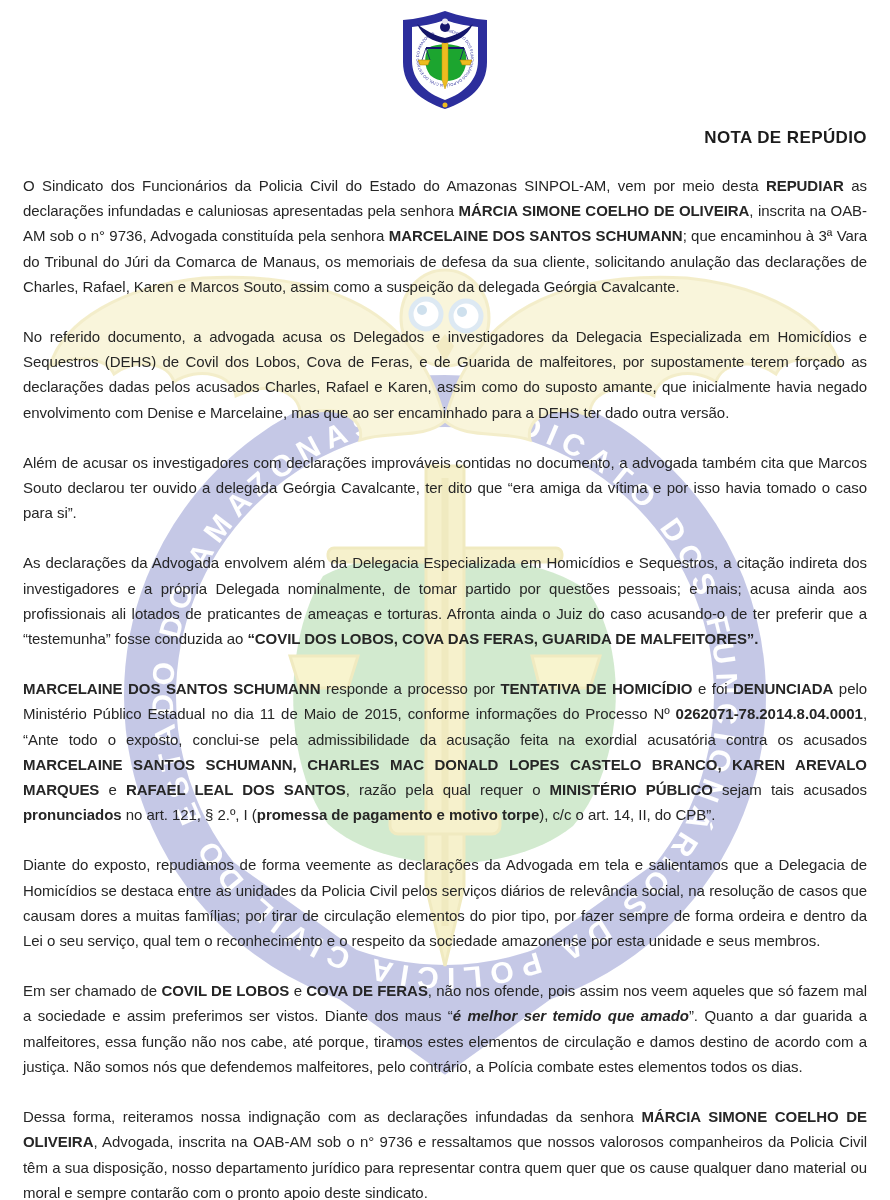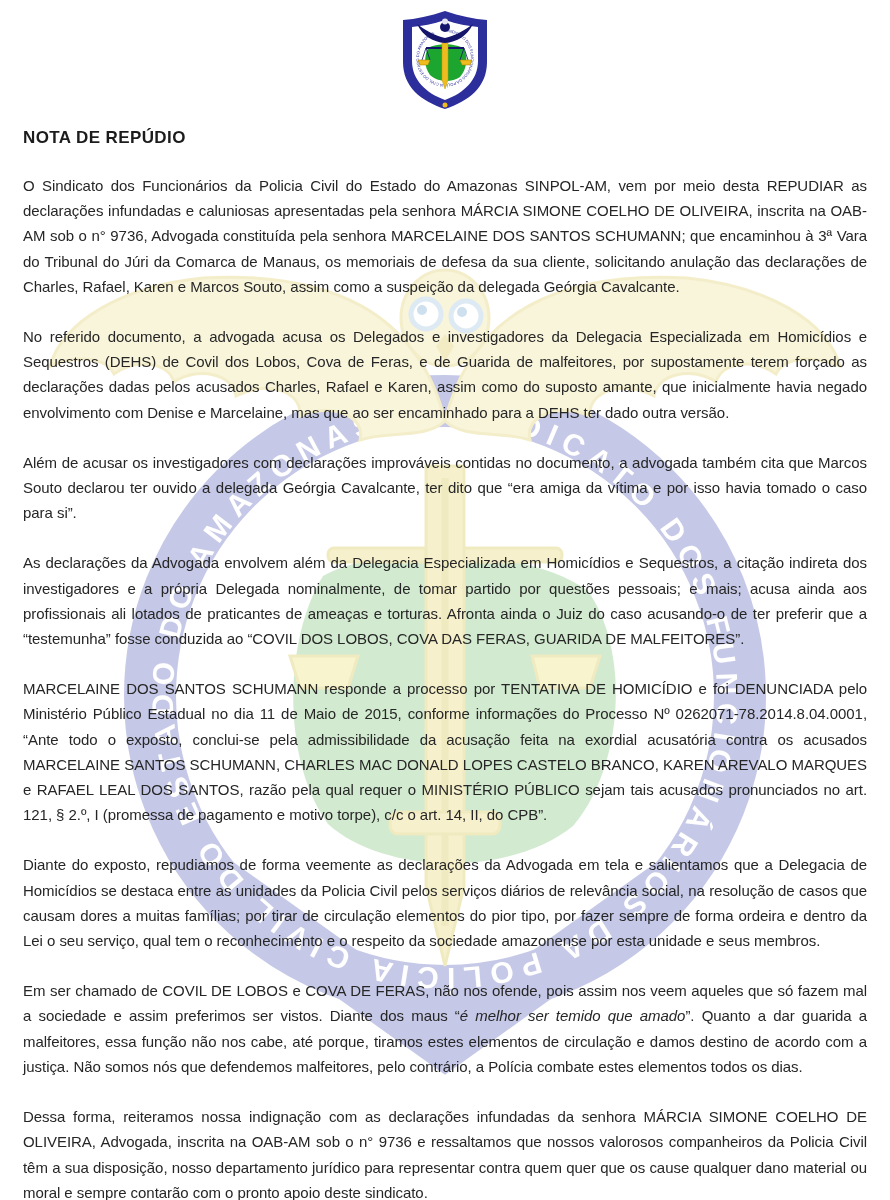--- a/index.html
+++ b/index.html
@@ -6,23 +6,23 @@
   html,body { background:#ffffff; }
   .page {
     position:relative; width:890px; height:1200px; margin:0 auto;
     background:#ffffff; overflow:hidden;
     font-family:"Liberation Sans","DejaVu Sans",sans-serif; color:#262626;
   }
   .watermark { position:absolute; left:24px; top:226px; width:842px; height:850px; z-index:0; }
   .content { position:relative; z-index:1; padding:10px 23px 0 23px; }
   .logo-wrap { text-align:center; }
   .logo { width:88px; height:100px; display:inline-block; }
-  .doc-title { text-align:left; font-size:17px; font-weight:700; letter-spacing:.4px; margin-top:14px; color:#1c1c1c; font-family:"Liberation Sans",sans-serif; }
+  .doc-title { text-align:right; font-size:17px; font-weight:700; letter-spacing:.4px; margin-top:14px; color:#1c1c1c; font-family:"Liberation Sans",sans-serif; }
   .para { margin-top:25px; font-size:15px; line-height:25.2px; text-align:justify; letter-spacing:-0.05px; }
-  .para .b { font-weight:400; }
+  .para .b { font-weight:700; }
   .para .i { font-style:italic; }
 </style>
 </head>
 <body>
 
 <div class="page">
 
   <svg class="watermark" viewBox="0 0 834 850" aria-hidden="true">
     <g opacity="0.5">
 

